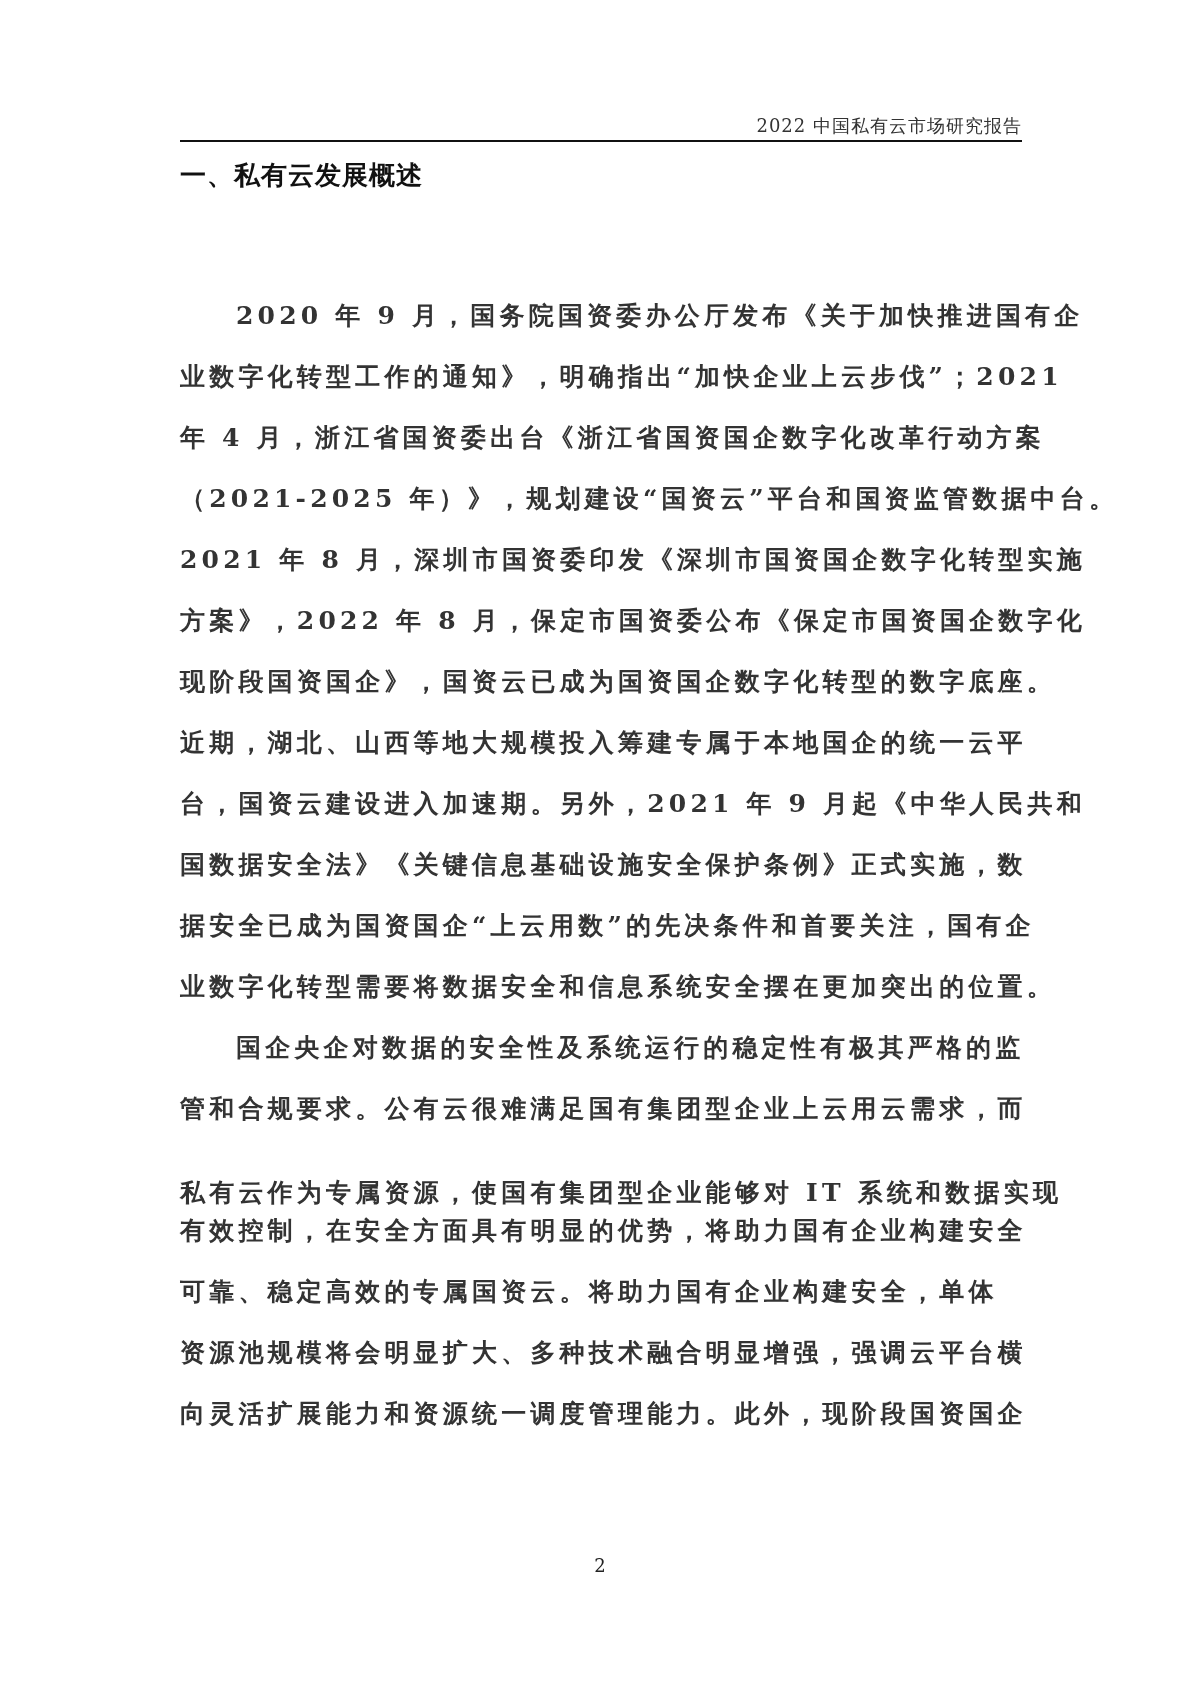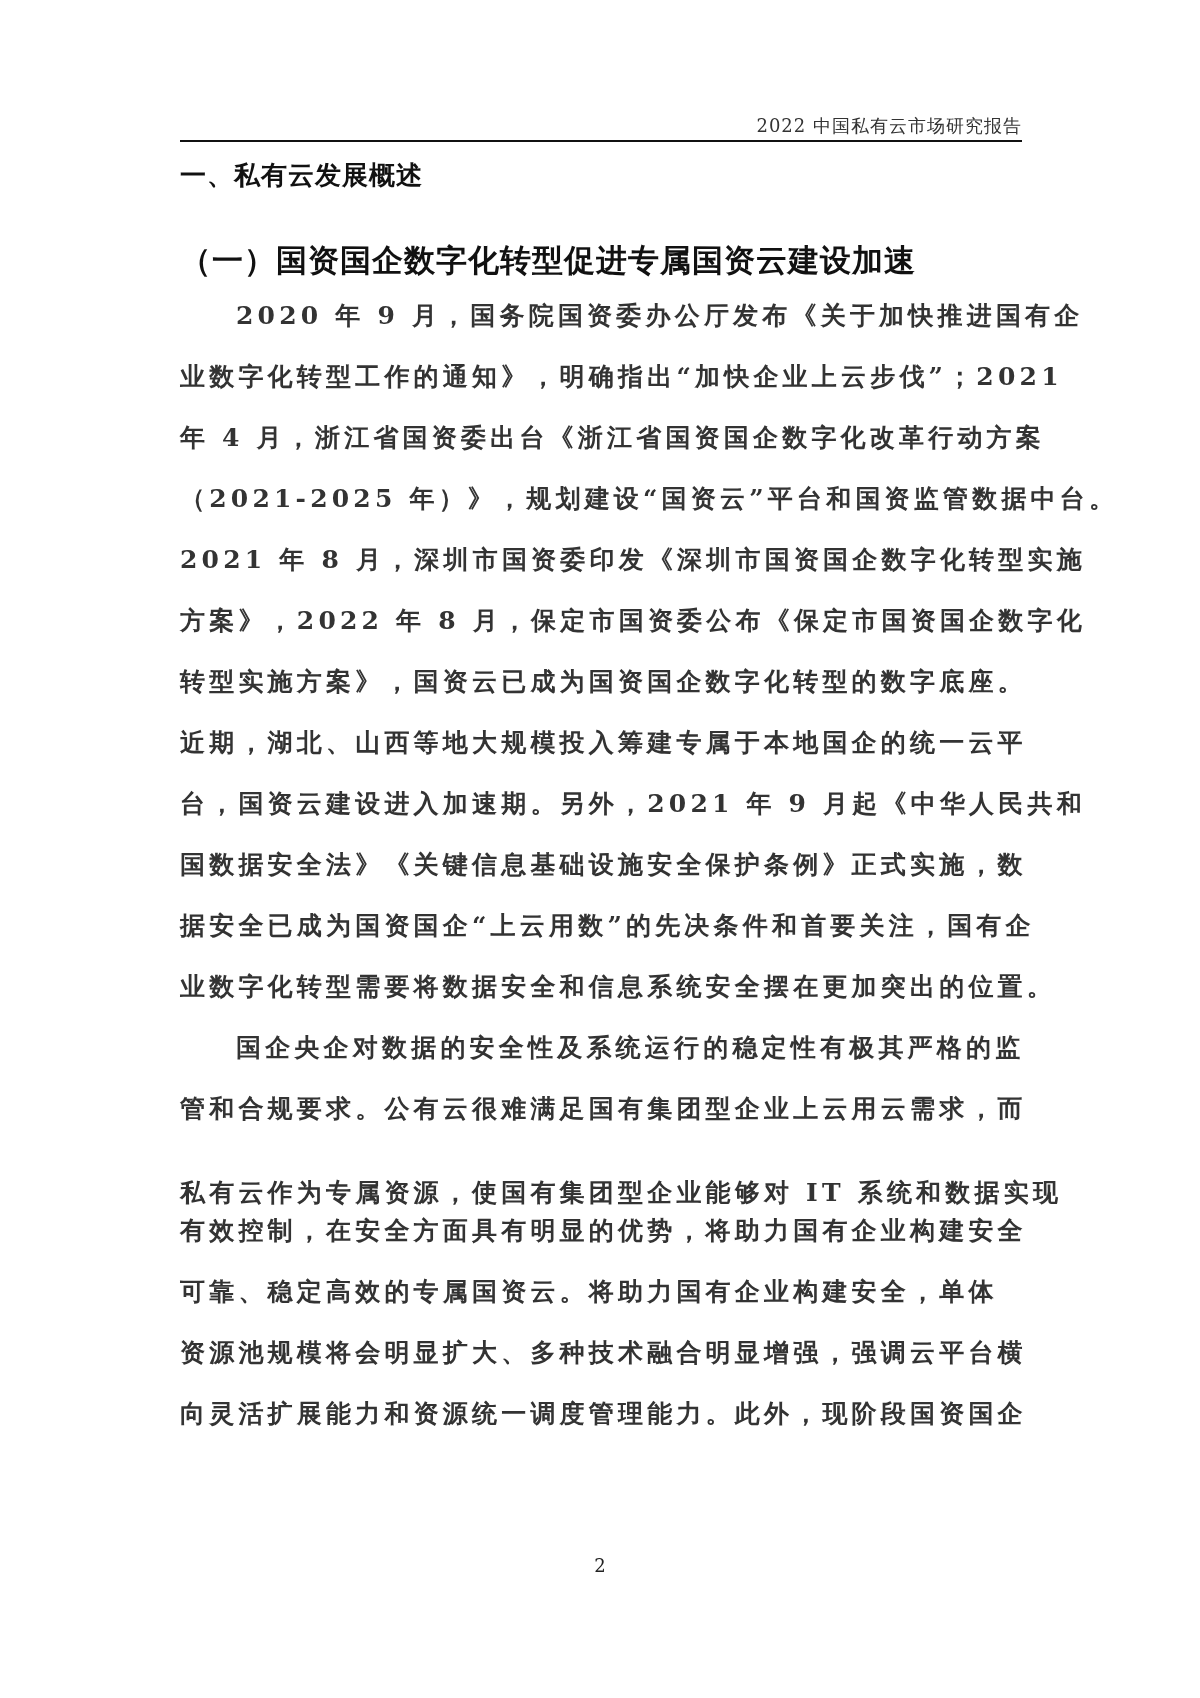--- a/index.html
+++ b/index.html
@@ -23,30 +23,29 @@
   </style>
 </head>
 <body>
 
 <div class="page">
 
   <div class="running-header">2022 中国私有云市场研究报告</div>
   <div class="header-rule"></div>
 
   <div class="h1">一、私有云发展概述</div>
-  <div class="h2">（一）国资国企数字化转型促进专属国资云建设加速</div>
 
   <div class="body-text" style="top:296px;">
     <div class="line indent" style="top:0px;">2020 年 9 月，国务院国资委办公厅发布《关于加快推进国有企</div>
     <div class="line" style="top:61px;">业数字化转型工作的通知》，明确指出“加快企业上云步伐”；2021</div>
     <div class="line" style="top:122px;">年 4 月，浙江省国资委出台《浙江省国资国企数字化改革行动方案</div>
     <div class="line" style="top:183px;">（2021-2025 年）》，规划建设“国资云”平台和国资监管数据中台。</div>
     <div class="line" style="top:244px;">2021 年 8 月，深圳市国资委印发《深圳市国资国企数字化转型实施</div>
     <div class="line" style="top:305px;">方案》，2022 年 8 月，保定市国资委公布《保定市国资国企数字化</div>
-    <div class="line" style="top:366px;">转型实施方案》，国资云已成为国资国企数字化转型的数字底座。</div>
+    <div class="line" style="top:366px;">现阶段国资国企》，国资云已成为国资国企数字化转型的数字底座。</div>
     <div class="line" style="top:427px;">近期，湖北、山西等地大规模投入筹建专属于本地国企的统一云平</div>
     <div class="line" style="top:488px;">台，国资云建设进入加速期。另外，2021 年 9 月起《中华人民共和</div>
     <div class="line" style="top:549px;">国数据安全法》《关键信息基础设施安全保护条例》正式实施，数</div>
     <div class="line" style="top:610px;">据安全已成为国资国企“上云用数”的先决条件和首要关注，国有企</div>
     <div class="line" style="top:671px;">业数字化转型需要将数据安全和信息系统安全摆在更加突出的位置。</div>
   </div>
 
   <div class="body-text" style="top:1028px;">
     <div class="line indent" style="top:0px;">国企央企对数据的安全性及系统运行的稳定性有极其严格的监</div>
     <div class="line" style="top:61px;">管和合规要求。公有云很难满足国有集团型企业上云用云需求，而</div>

